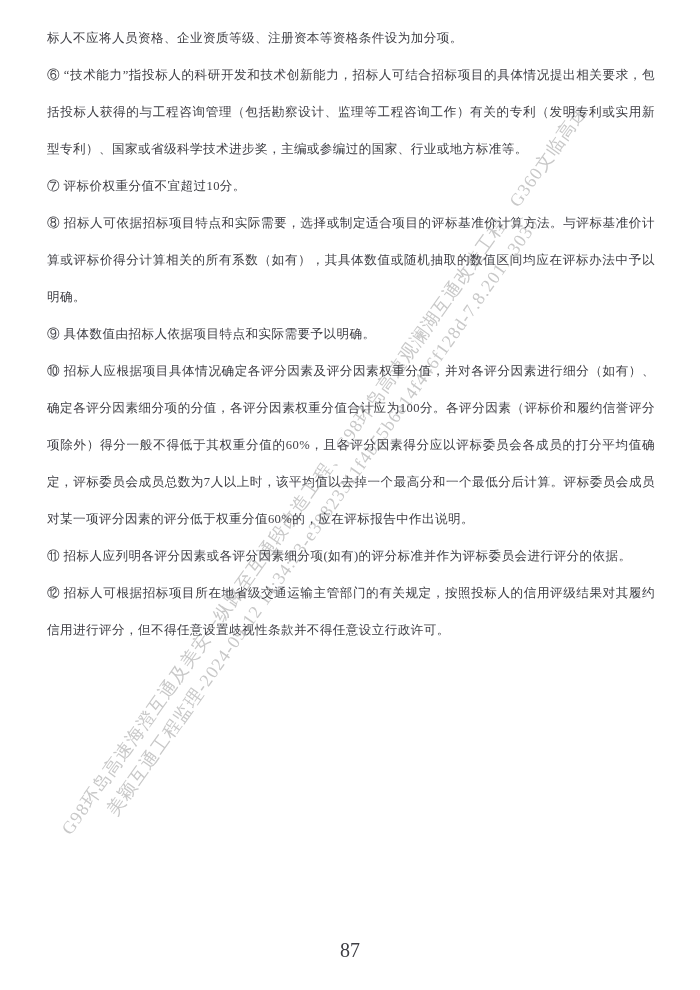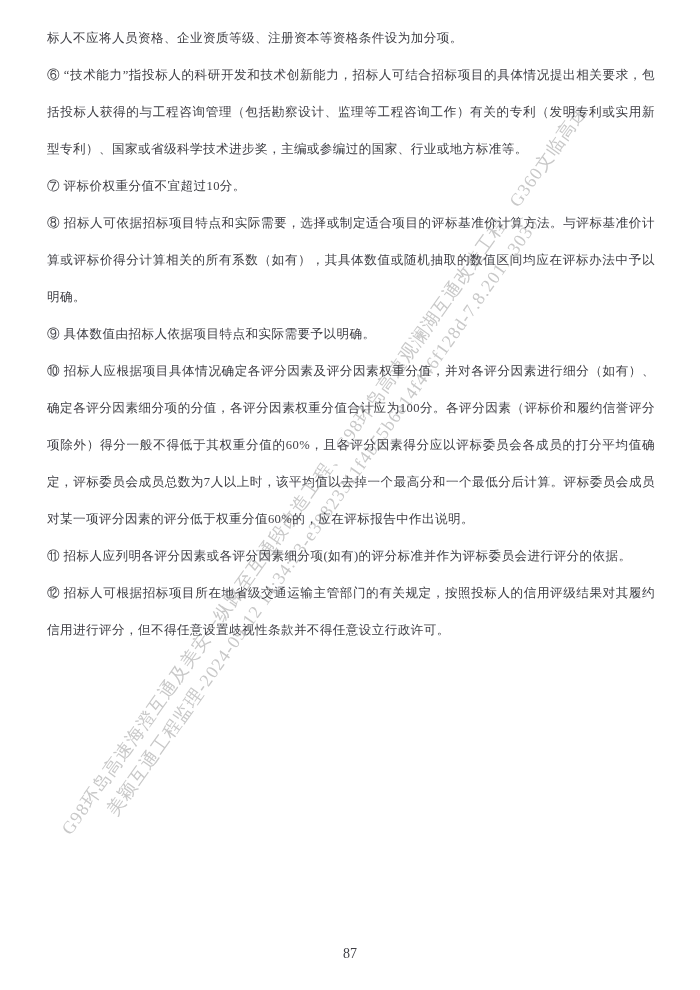--- a/index.html
+++ b/index.html
@@ -54,21 +54,21 @@
     text-justify: inter-ideograph;
     letter-spacing: 0.4px;
   }
   
   .page-number {
     position: absolute;
     left: 0;
     right: 0;
     bottom: 28px;
     text-align: center;
-    font-size: 14px;
+    font-size: 20px;
     color: #3e3e44;
     z-index: 2;
     font-family: "Liberation Serif", "DejaVu Serif", serif;
   }
 </style>
 </head>
 <body>
 
 <div class="page">
 

